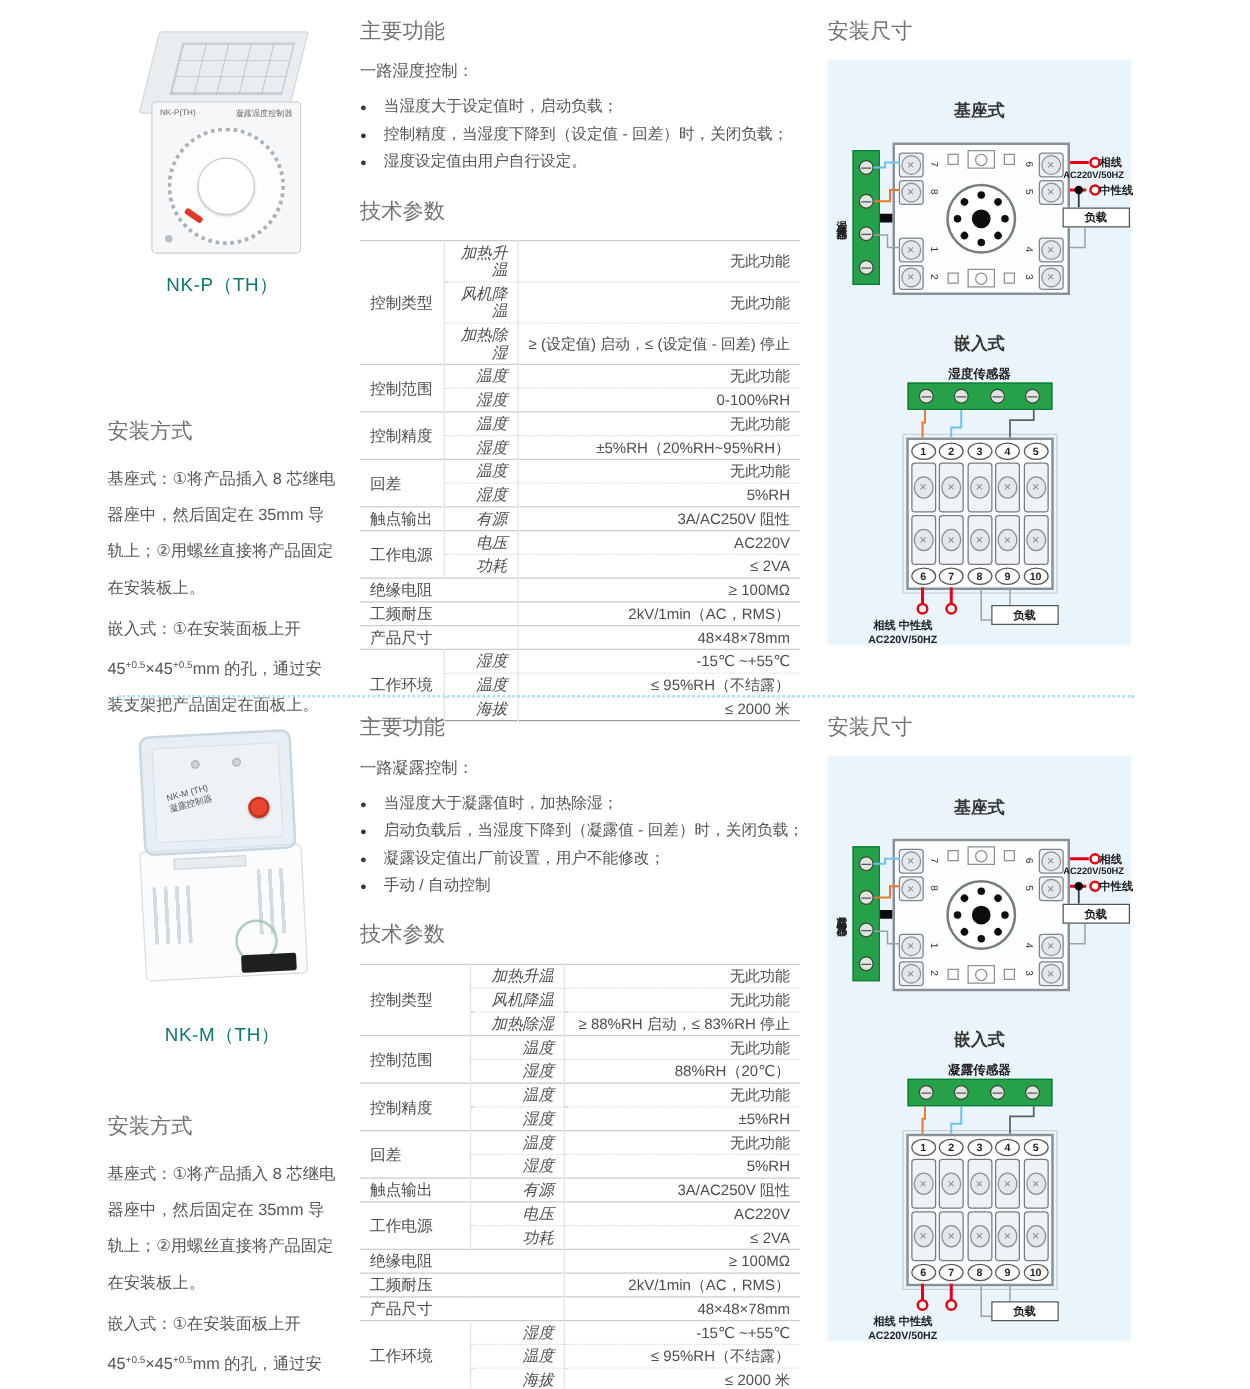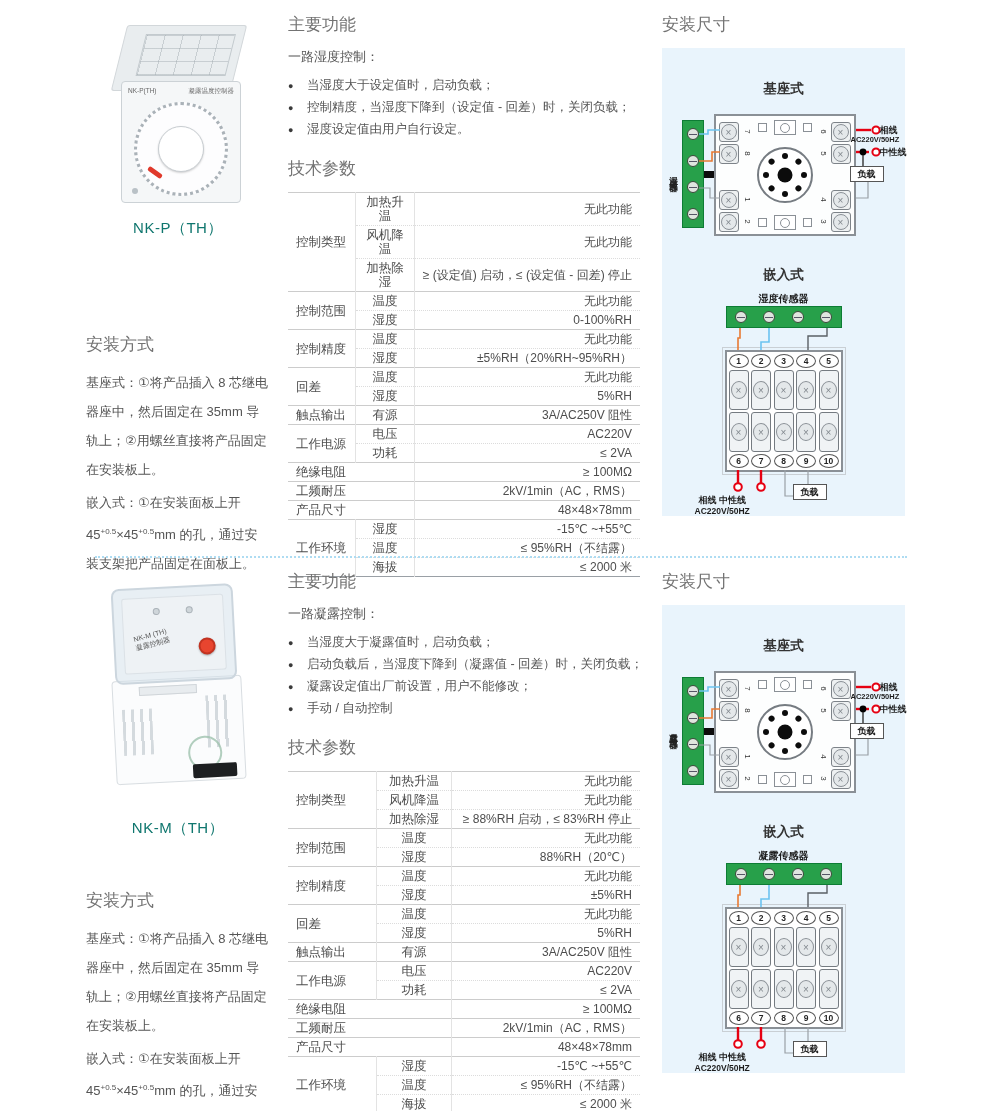--- a/index.html
+++ b/index.html
@@ -32,21 +32,21 @@
   ul.bullets li{position:relative;padding-left:19px;font-size:12.5px;line-height:22px;color:#555;white-space:nowrap;}
   ul.bullets li::before{content:"●";position:absolute;left:0;top:1px;font-size:9px;color:#3a3a3a;}
   .params-title{margin-top:18px;}
   table.params{width:352px;border-collapse:collapse;margin-top:12px;font-size:12.5px;color:#4d4d4d;
                border-top:1px solid #9aa0a6;border-bottom:1px solid #9aa0a6;}
   table.params tr{border-top:1px dotted #dcdcdc;}
   table.params tr:first-child{border-top:none;}
   table.params tr.grp{border-top:1px solid #cccccc;}
   table.params td{padding:2px 8px;line-height:14px;vertical-align:middle;}
   table.params td.g{width:72px;border-right:1px solid #e3e3e3;}
-  table.params td.s{width:58px;text-align:center;border-right:1px solid #e3e3e3;}
+  table.params td.s{width:58px;text-align:right;border-right:1px solid #e3e3e3;font-style:italic;}
   table.params td.v{white-space:nowrap;font-size:12px;text-align:right;}
 
   
   .panel{width:243px;height:468px;background:#e9f4fc;margin-top:12px;position:relative;}
   .mode-label{text-align:center;font-size:13.5px;font-weight:600;color:#333;padding-top:32px;}
   .mode-label.flush{padding-top:30px;}
 
   
   .base-diagram{position:relative;width:232px;height:122px;margin:16px auto 0;}
   .v-label{position:absolute;left:0;top:6px;height:108px;width:13px;writing-mode:vertical-rl;text-orientation:upright;
@@ -76,21 +76,21 @@
   .pin{position:absolute;left:50%;top:50%;width:6px;height:6px;margin:-3px;background:#0c0c0c;border-radius:50%;}
   .pin:nth-child(2){transform:rotate(0deg)translate(19px);} .pin:nth-child(3){transform:rotate(45deg)translate(19px);}
   .pin:nth-child(4){transform:rotate(90deg)translate(19px);} .pin:nth-child(5){transform:rotate(135deg)translate(19px);}
   .pin:nth-child(6){transform:rotate(180deg)translate(19px);} .pin:nth-child(7){transform:rotate(225deg)translate(19px);}
   .pin:nth-child(8){transform:rotate(270deg)translate(19px);} .pin:nth-child(9){transform:rotate(315deg)translate(19px);}
   .wires{position:absolute;inset:0;z-index:3;pointer-events:none;}
   .wire-lbl{position:absolute;font-size:9px;font-weight:bold;color:#1c1c1c;z-index:4;white-space:nowrap;}
   .lbl-phase{left:212px;top:10px;}
   .lbl-supply{left:183px;top:21px;font-size:7.5px;}
   .lbl-neutral{left:212px;top:32px;}
-  .load-box{position:absolute;left:182px;top:52px;width:34px;height:16px;border:1px solid #555;background:#fff;z-index:4;
+  .load-box{position:absolute;left:182px;top:52px;width:54px;height:16px;border:1px solid #555;background:#fff;z-index:4;
             display:flex;align-items:center;justify-content:center;font-size:9px;font-weight:bold;color:#1c1c1c;box-sizing:border-box;}
 
   
   .flush-diagram{position:relative;width:230px;height:222px;margin:8px auto 0;}
   .flush-sensor-label{position:absolute;left:0;right:0;top:0;text-align:center;font-size:10px;font-weight:bold;color:#1c1c1c;}
   .fs-block{position:absolute;left:57px;top:14px;width:116px;height:22px;background:#27a04a;border:1px solid #0d7c34;
             display:flex;justify-content:space-around;align-items:center;box-sizing:border-box;}
   .f-panel{position:absolute;left:56px;top:58px;width:118px;height:122px;border:2px solid #8a9096;outline:1px solid #c9cfd4;
            outline-offset:2px;background:#fff;box-sizing:border-box;padding:2px 2px;display:flex;flex-direction:column;justify-content:space-between;z-index:2;}
   .f-ovals{display:flex;justify-content:space-between;}
@@ -424,21 +424,21 @@
     <div class="product-name">NK-M（TH）</div>
     <h2 class="block-title install-h">安装方式</h2>
     <p class="install-p">基座式：①将产品插入 8 芯继电器座中，然后固定在 35mm 导轨上；②用螺丝直接将产品固定在安装板上。</p>
     <p class="install-p"><span>嵌入式：①在安装面板上开 45</span><sup>+0.5</sup><span>×45</span><sup>+0.5</sup><span>mm 的孔，通过安装支架把产品固定在面板上。</span></p>
   </div>
 
   <div class="col-mid">
     <h2 class="block-title">主要功能</h2>
     <p class="intro">一路凝露控制：</p>
     <ul class="bullets">
-          <li>当湿度大于凝露值时，启动负载；</li>
+          <li>当湿度大于凝露值时，加热除湿；</li>
           <li>启动负载后，当湿度下降到（凝露值 - 回差）时，关闭负载；</li>
           <li>凝露设定值出厂前设置，用户不能修改；</li>
           <li>手动 / 自动控制</li>
         </ul>
     <h2 class="block-title params-title">技术参数</h2>
     <table class="params">
           <tbody>
             <tr class="grp">
               <td class="g" rowspan="3">控制类型</td>
               <td class="s">加热升温</td>

